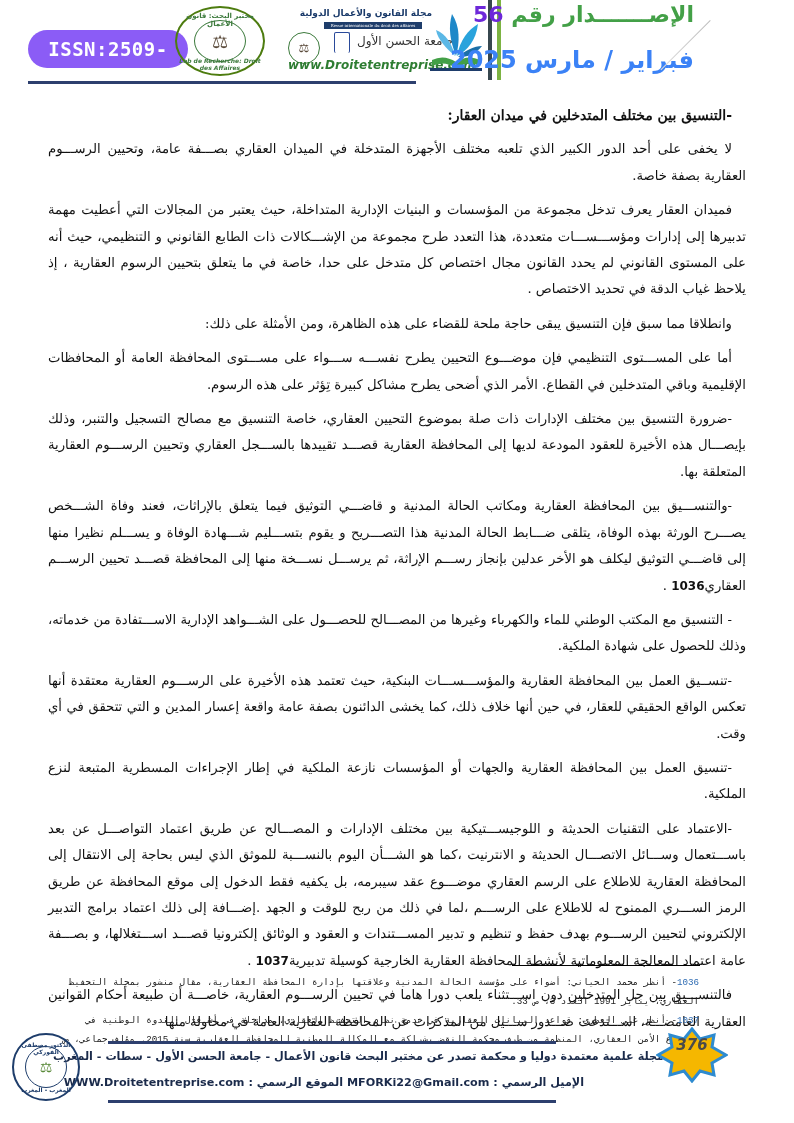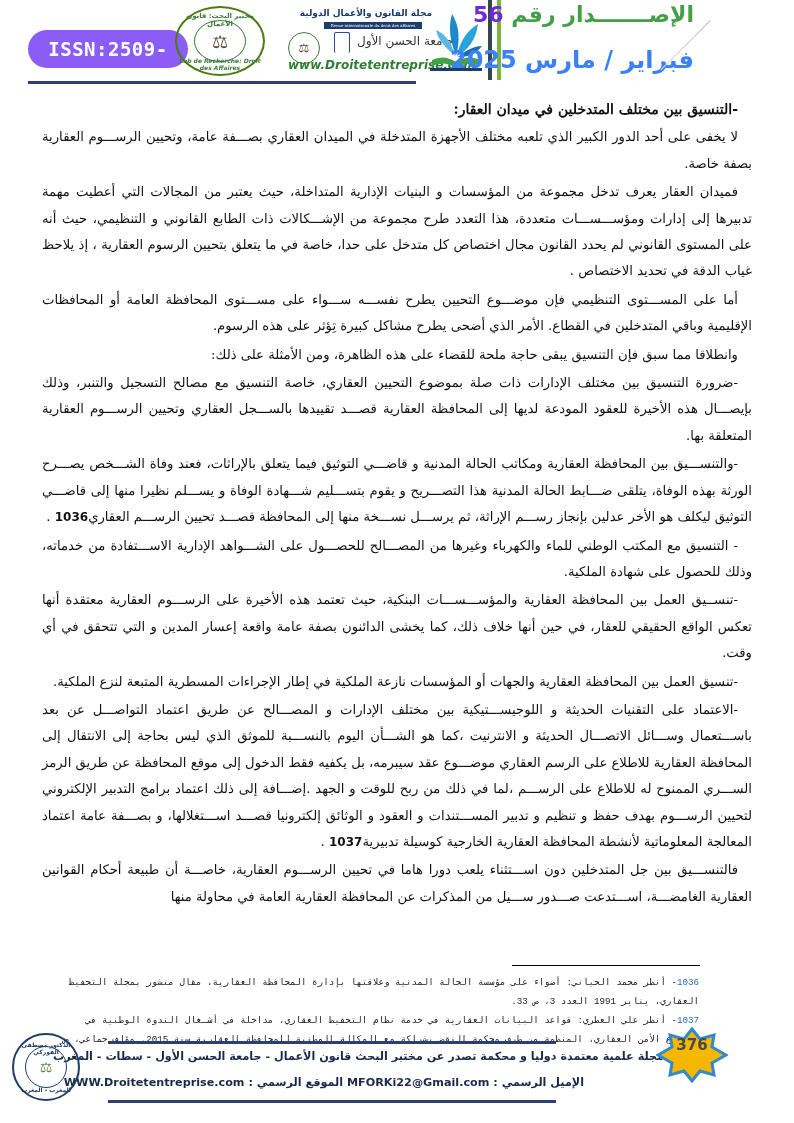--- a/index.html
+++ b/index.html
@@ -19,33 +19,33 @@
   .journal-logo .url { position:absolute; left:6px; top:52px; font-size:12px; color:#2e7d32; font-weight:bold; font-family:"DejaVu Sans", sans-serif;font-style:italic; }
   .book-icon { position:absolute; left:430px; top:10px; width:52px; height:62px; }
   .vbar1 { position:absolute; left:488px; top:0; width:4px; height:80px; background:#37474f; }
   .vbar2 { position:absolute; left:497px; top:0; width:4px; height:80px; background:#7cb342; }
   .issue-line { position:absolute; right:100px; top:2px; direction:rtl; font-family:"DejaVu Sans", sans-serif; font-weight:bold; font-size:22px; color:#43a047; white-space:nowrap; }
   .issue-line .num { color:#6d28d9; }
   .date-line { position:absolute; right:100px; top:46px; direction:rtl; font-family:"DejaVu Sans", sans-serif; font-weight:bold; font-size:24px; color:#3b82f6; white-space:nowrap; }
   .diag { position:absolute; left:710px; top:20px; width:1px; height:70px; background:linear-gradient(#bbb,#ddd); transform:rotate(45deg); transform-origin:top left; }
   .header-rule { position:absolute; left:28px; top:81px; width:388px; height:3px; background:#2d3f6e; }
   .content { position:absolute; left:40px; right:40px; top:94px; direction:rtl; text-align:justify; font-size:13.2px; line-height:26.4px; }
-  .content p { margin:2px; }
+  .content p { margin:8px; }
   .content .heading { font-weight:bold; font-size:14px; padding-right:14px; }
   .content .indent { text-indent:14px; }
   .content .fn-ref { font-weight:bold; font-family:"DejaVu Sans", sans-serif; font-size:12px; }
   .footnote-rule { position:absolute; left:512px; top:965px; width:188px; height:1px; background:#000; }
   .footnotes { position:absolute; left:58px; right:95px; top:973px; direction:rtl; font-size:9.2px; line-height:19px; font-family:Liberation Mono, monospace; color:#222; }
   .footnotes .fnum { color:#2f6cb3; }
   .footer-rule-top { position:absolute; left:108px; top:1041px; width:448px; height:3px; background:#2d3f6e; }
   .footer-rule-bot { position:absolute; left:108px; top:1100px; width:448px; height:3px; background:#2d3f6e; }
   .footer-line1 { position:absolute; right:130px; top:1050px; direction:rtl; font-family:"DejaVu Sans", sans-serif; font-weight:bold; font-size:11.2px; color:#1a2a4a; white-space:nowrap; }
   .footer-line2 { position:absolute; right:210px; top:1076px; direction:rtl; font-family:"DejaVu Sans", sans-serif; font-weight:bold; font-size:11.2px; color:#1a2a4a; white-space:nowrap; }
   .page-star { position:absolute; left:656px; top:1027px; width:72px; height:56px; }
-  .page-num { position:absolute; left:656px; top:1036px; width:72px; text-align:center; font-family:"DejaVu Sans", sans-serif; font-weight:bold; font-size:15px; color:#4a4a4a; }
+  .page-num { position:absolute; left:656px; top:1036px; width:72px; text-align:center; font-family:"DejaVu Sans", sans-serif; font-weight:bold; font-size:15px; color:#4a4a4a;font-style:italic; }
   .footer-seal { position:absolute; left:12px; top:1033px; width:64px; height:64px; border:2px solid #1e3d6b; border-radius:50%; display:flex; align-items:center; justify-content:center; }
   .footer-seal .inner { width:40px; height:40px; border:1px solid #1e3d6b; border-radius:50%; font-size:14px; color:#5a8a3a; text-align:center; line-height:40px; }
   .footer-seal .top { position:absolute; top:6px; width:100%; text-align:center; font-size:6px; color:#1e3d6b; font-weight:bold; font-family:"DejaVu Sans", sans-serif; }
   .footer-seal .bot { position:absolute; bottom:6px; width:100%; text-align:center; font-size:6px; color:#1e3d6b; font-weight:bold; font-family:"DejaVu Sans", sans-serif; }
 </style>
 </head>
 <body>
 
 <div class="header">
   <div class="issn">ISSN:2509-0291</div>
@@ -83,22 +83,22 @@
   </div>
   <div class="date-line">فبراير / مارس 2025</div>
   <div class="diag"></div>
   <div class="header-rule"></div>
 </div>
 
 <div class="content">
   <p class="heading">-التنسيق بين مختلف المتدخلين في ميدان العقار:</p>
   <p class="indent">لا يخفى على أحد الدور الكبير الذي تلعبه مختلف الأجهزة المتدخلة في الميدان العقاري بصـــفة عامة، وتحيين الرســـوم العقارية بصفة خاصة.</p>
   <p class="indent">فميدان العقار يعرف تدخل مجموعة من المؤسسات و البنيات الإدارية المتداخلة، حيث يعتبر من المجالات التي أعطيت مهمة تدبيرها إلى إدارات ومؤســـســـات متعددة، هذا التعدد طرح مجموعة من الإشـــكالات ذات الطابع القانوني و التنظيمي، حيث أنه على المستوى القانوني لم يحدد القانون مجال اختصاص كل متدخل على حدا، خاصة في ما يتعلق بتحيين الرسوم العقارية ، إذ يلاحظ غياب الدقة في تحديد الاختصاص .</p>
+  <p class="indent">وانطلاقا مما سبق فإن التنسيق يبقى حاجة ملحة للقضاء على هذه الظاهرة، ومن الأمثلة على ذلك:</p>
   <p class="indent">أما على المســـتوى التنظيمي فإن موضـــوع التحيين يطرح نفســـه ســـواء على مســـتوى المحافظة العامة أو المحافظات الإقليمية وباقي المتدخلين في القطاع. الأمر الذي أضحى يطرح مشاكل كبيرة تِؤثر على هذه الرسوم.</p>
-  <p class="indent">وانطلاقا مما سبق فإن التنسيق يبقى حاجة ملحة للقضاء على هذه الظاهرة، ومن الأمثلة على ذلك:</p>
   <p class="indent">-ضرورة التنسيق بين مختلف الإدارات ذات صلة بموضوع التحيين العقاري، خاصة التنسيق مع مصالح التسجيل والتنبر، وذلك بإيصـــال هذه الأخيرة للعقود المودعة لديها إلى المحافظة العقارية قصـــد تقييدها بالســـجل العقاري وتحيين الرســـوم العقارية المتعلقة بها.</p>
   <p class="indent"><span>-والتنســـيق بين المحافظة العقارية ومكاتب الحالة المدنية و قاضـــي التوثيق فيما يتعلق بالإراثات، فعند وفاة الشـــخص يصـــرح الورثة بهذه الوفاة، يتلقى ضـــابط الحالة المدنية هذا التصـــريح و يقوم بتســـليم شـــهادة الوفاة و يســـلم نظيرا منها إلى قاضـــي التوثيق ليكلف هو الأخر عدلين بإنجاز رســـم الإراثة، ثم يرســـل نســـخة منها إلى المحافظة قصـــد تحيين الرســـم العقاري</span><span class="fn-ref">1036</span> .</p>
   <p class="indent">- التنسيق مع المكتب الوطني للماء والكهرباء وغيرها من المصـــالح للحصـــول على الشـــواهد الإدارية الاســـتفادة من خدماته، وذلك للحصول على شهادة الملكية.</p>
   <p class="indent">-تنســيق العمل بين المحافظة العقارية والمؤســـســـات البنكية، حيث تعتمد هذه الأخيرة على الرســـوم العقارية معتقدة أنها تعكس الواقع الحقيقي للعقار، في حين أنها خلاف ذلك، كما يخشى الدائنون بصفة عامة واقعة إعسار المدين و التي تتحقق في أي وقت.</p>
   <p class="indent">-تنسيق العمل بين المحافظة العقارية والجهات أو المؤسسات نازعة الملكية في إطار الإجراءات المسطرية المتبعة لنزع الملكية.</p>
   <p class="indent"><span>-الاعتماد على التقنيات الحديثة و اللوجيســـتيكية بين مختلف الإدارات و المصـــالح عن طريق اعتماد التواصـــل عن بعد باســـتعمال وســـائل الاتصـــال الحديثة و الانترنيت ،كما هو الشـــأن اليوم بالنســـبة للموثق الذي ليس بحاجة إلى الانتقال إلى المحافظة العقارية للاطلاع على الرسم العقاري موضـــوع عقد سيبرمه، بل يكفيه فقط الدخول إلى موقع المحافظة عن طريق الرمز الســـري الممنوح له للاطلاع على الرســـم ،لما في ذلك  من ربح للوقت و الجهد .إضـــافة إلى ذلك اعتماد برامج التدبير الإلكتروني لتحيين الرســـوم بهدف حفظ و تنظيم و تدبير المســـتندات و العقود و الوثائق إلكترونيا قصـــد اســـتغلالها، و بصـــفة عامة اعتماد المعالجة المعلوماتية لأنشطة المحافظة العقارية الخارجية كوسيلة تدبيرية</span><span class="fn-ref">1037</span> .</p>
   <p class="indent">فالتنســـيق بين جل المتدخلين دون اســـتثناء يلعب دورا هاما في تحيين الرســـوم العقارية، خاصـــة أن طبيعة أحكام القوانين العقارية الغامضـــة، اســـتدعت صـــدور ســـيل من المذكرات عن المحافظة العقارية العامة في محاولة منها</p>
 </div>
 
 <div class="footnote-rule"></div>

